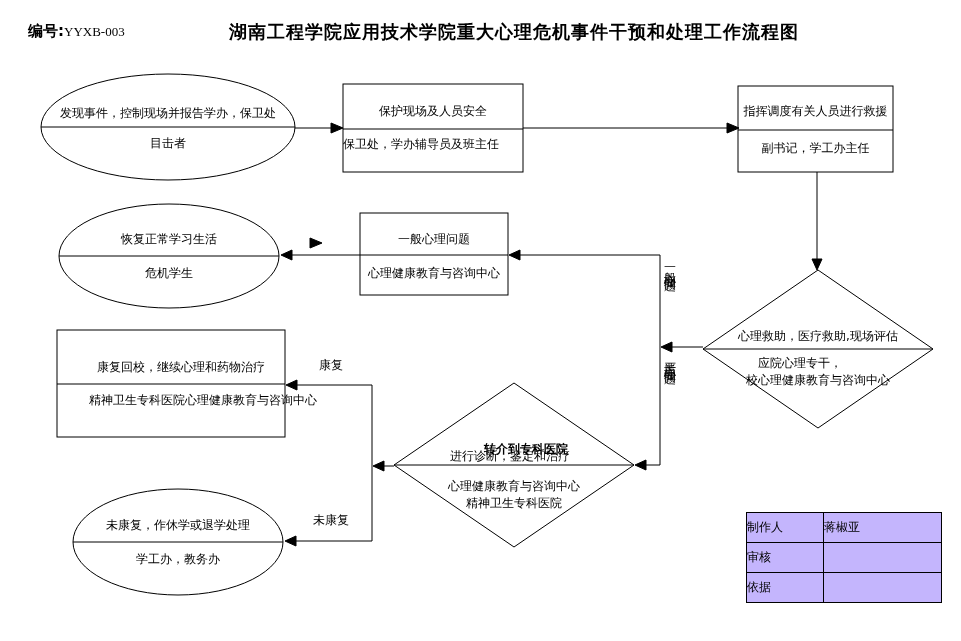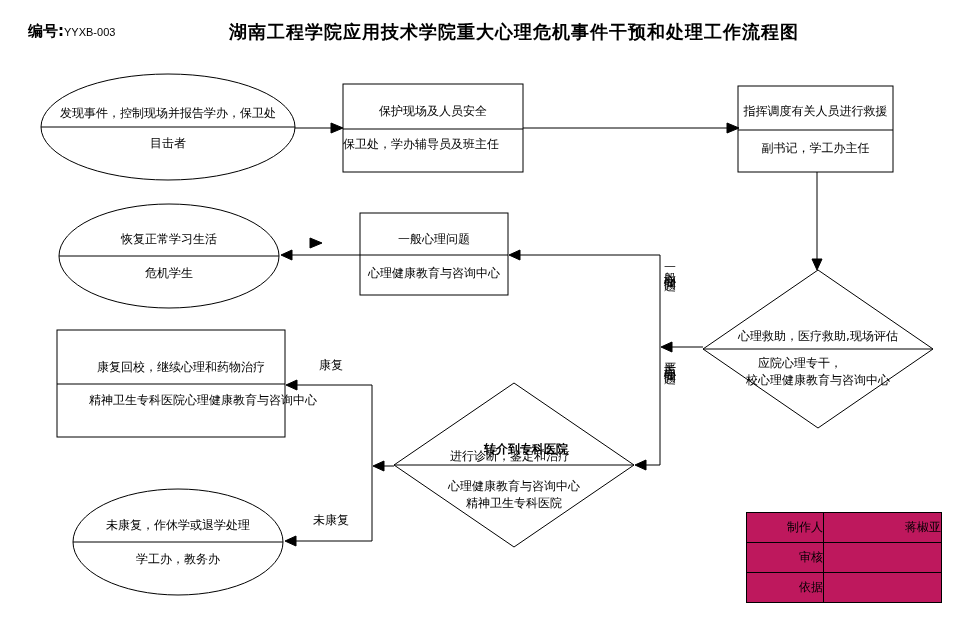--- a/index.html
+++ b/index.html
@@ -6,41 +6,41 @@
   html,body { background:#ffffff; }
   .canvas {
     position:relative; width:961px; height:641px; background:#ffffff;
     font-family:"DejaVu Sans","Liberation Sans",sans-serif; color:#000;
     overflow:hidden;
     border-radius:23px;
   }
   .svg-layer { position:absolute; left:0; top:0; }
   .doc-code { position:absolute; left:28px; top:22px; display:flex; align-items:baseline; }
   .doc-code .lbl { font-weight:bold; font-size:15px; }
-  .doc-code .val { font-size:11px; font-family:Liberation Sans, sans-serif;text-align:right; }
+  .doc-code .val { font-size:13px; font-family:Liberation Serif, serif;text-align:right; }
   .page-title {
     position:absolute; top:20px; left:514px; transform:translateX(-50%);
     font-size:18px; font-weight:bold; white-space:nowrap; letter-spacing:1px;
   }
   .node-text {
     position:absolute; font-size:12px; line-height:14px;
     text-align:center; white-space:nowrap;
   }
   .vlabel {
     position:absolute; writing-mode:vertical-rl; text-orientation:upright;
     font-size:12px; letter-spacing:2px; line-height:13px;
   }
   .edge-label { position:absolute; font-size:12px; text-align:center; white-space:nowrap; }
   .sign-table {
     position:absolute; left:746px; top:512px; width:195px;
     border-collapse:collapse; table-layout:fixed;
   }
   .sign-table td {
     border:1px solid #000; height:30px; font-size:12px;
-    text-align:right; vertical-align:middle; background:#be185d;
+    text-align:left; vertical-align:middle; background:#c4b5fd;
   }
   .sign-table td.c-label { width:77px; }
   .sign-table td.c-value { width:118px; }
 </style>
 </head>
 <body>
 
 <div class="canvas">
 
   <div class="doc-code">

